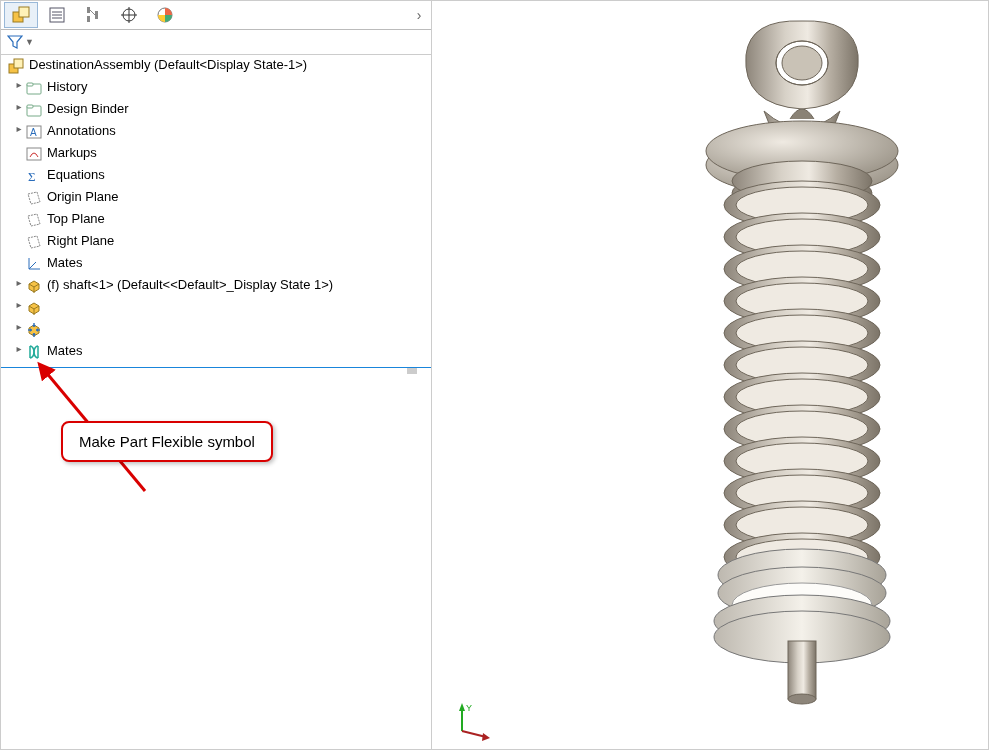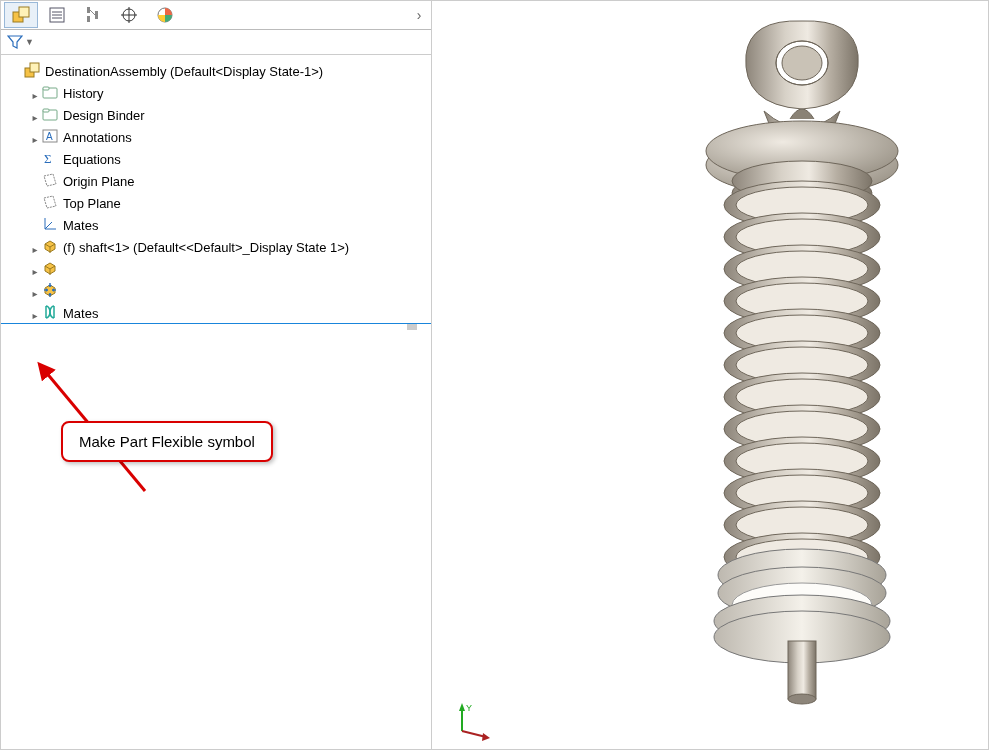--- a/index.html
+++ b/index.html
@@ -8,21 +8,21 @@
 .tab-bar { display:flex; align-items:center; border-bottom:1px solid #bbb; height:28px; padding:0 2px; }
 .tab { width:32px; height:24px; display:flex; align-items:center; justify-content:center; border:1px solid transparent; margin:1px; }
 .tab.active { background:#e8f0f8; border:1px solid #99b8d8; }
 .tab svg { width:18px; height:18px; }
 .tab-bar .spacer { flex:1; }
 .chevron-right { width:20px; text-align:center; color:#666; font-size:14px; cursor:pointer; }
 .filter-bar { display:flex; align-items:center; border-bottom:1px solid #ccc; height:24px; padding:0 6px; }
 .filter-bar svg { width:16px; height:16px; }
 .filter-bar .dd { color:#666; font-size:9px; margin-left:2px; }
 .tree { flex:1; overflow:auto; padding:2px 0; position:relative; }
-.tree .row { display:flex; align-items:flex-end; height:22px; white-space:nowrap;margin-left:16px; }
+.tree .row { display:flex; align-items:flex-start; height:22px; white-space:nowrap; }
 .tree .exp { width:12px; text-align:center; color:#666; font-size:10px; user-select:none; }
 .tree .icon { width:18px; height:18px; display:flex; align-items:center; justify-content:center; margin-right:4px; }
 .tree .icon svg { width:16px; height:16px; }
 .tree .label { }
 .i0 { padding-left:6px; }
 .i1 { padding-left:12px; }
 .sep { height:2px; margin:2px 0 0 0; }
 .sep .line { height:1px; background:#0078d7; opacity:.9; }
 .sep .mark { width:10px; height:6px; background:#ccc; margin-left:406px; }
 .callout-wrap { position:absolute; left:60px; top:420px; width:300px; }
@@ -124,20 +124,30 @@
               <rect x="1" y="2" width="14" height="12" fill="#fff" stroke="#888"></rect>
               <text x="4" y="12" font-size="10" fill="#2a6dbb">A</text>
             </svg>
           </span>
         <span class="label">Annotations</span>
       </div>
       <div class="row i1">
         <span class="exp"></span>
         <span class="icon">
             <svg viewBox="0 0 16 16">
+              <rect x="1" y="2" width="14" height="12" fill="#fff" stroke="#888"></rect>
+              <path d="M4 11 q4 -8 8 0" fill="none" stroke="#c33"></path>
+            </svg>
+          </span>
+        <span class="label">Markups</span>
+      </div>
+      <div class="row i1">
+        <span class="exp"></span>
+        <span class="icon">
+            <svg viewBox="0 0 16 16">
               <text x="2" y="13" font-size="13" fill="#2a6dbb" font-family="serif">Σ</text>
             </svg>
           </span>
         <span class="label">Equations</span>
       </div>
       <div class="row i1">
         <span class="exp"></span>
         <span class="icon">
             <svg viewBox="0 0 16 16">
               <path d="M2 4 L11 2 L14 12 L5 14 Z" fill="none" stroke="#888" stroke-dasharray="2 1"></path>
@@ -146,20 +156,29 @@
         <span class="label">Origin Plane</span>
       </div>
       <div class="row i1">
         <span class="exp"></span>
         <span class="icon">
             <svg viewBox="0 0 16 16">
               <path d="M2 4 L11 2 L14 12 L5 14 Z" fill="none" stroke="#888" stroke-dasharray="2 1"></path>
             </svg>
           </span>
         <span class="label">Top Plane</span>
+      </div>
+      <div class="row i1">
+        <span class="exp"></span>
+        <span class="icon">
+            <svg viewBox="0 0 16 16">
+              <path d="M2 4 L11 2 L14 12 L5 14 Z" fill="none" stroke="#888" stroke-dasharray="2 1"></path>
+            </svg>
+          </span>
+        <span class="label">Right Plane</span>
       </div>
       <div class="row i1">
         <span class="exp"></span>
         <span class="icon">
             <svg viewBox="0 0 16 16">
               <line x1="3" y1="13" x2="3" y2="2" stroke="#2a6dbb"></line>
               <line x1="3" y1="13" x2="14" y2="13" stroke="#2a6dbb"></line>
               <line x1="3" y1="13" x2="10" y2="6" stroke="#2a6dbb"></line>
             </svg>
           </span>

